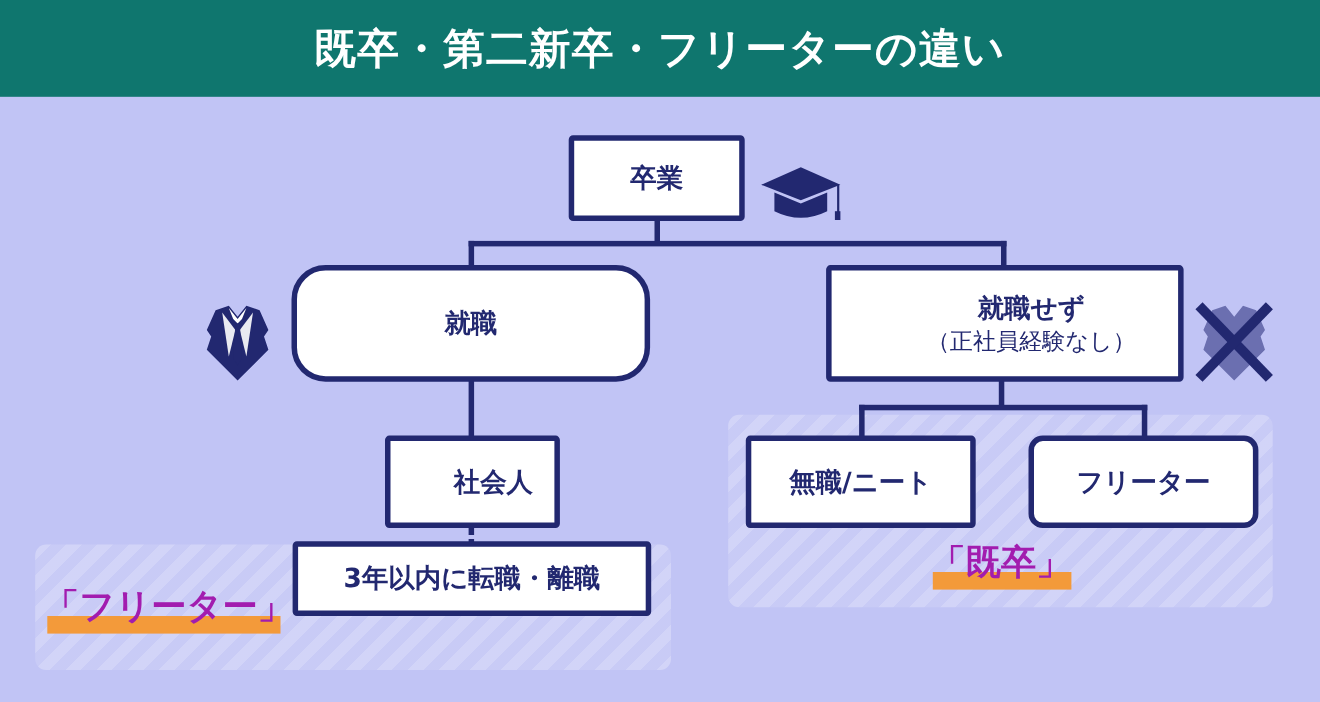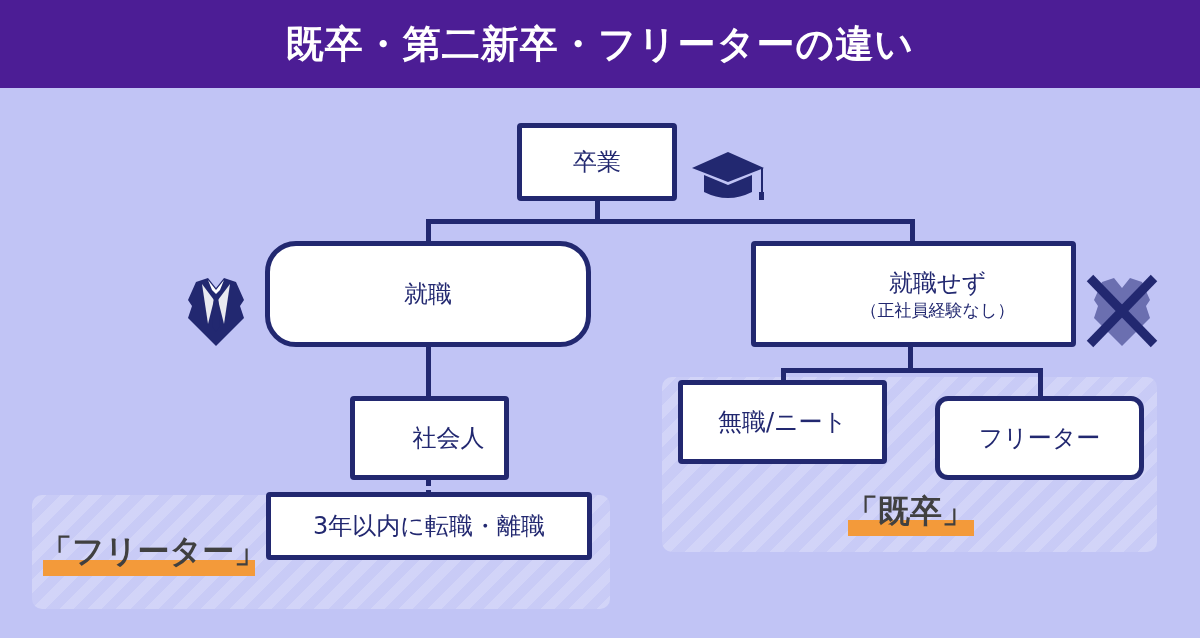--- a/index.html
+++ b/index.html
@@ -5,42 +5,42 @@
   * { box-sizing: border-box; margin: 0; padding: 0; }
   html, body { width: 1200px; height: 638px; overflow: hidden; }
   body {
     position: relative;
     background: #c1c4f5;
     font-family: "DejaVu Sans", "Liberation Sans", sans-serif;
     color: #222870;
   }
   .header {
     position: absolute; left: 0; top: 0; width: 1200px; height: 88px;
-    background: #4c1d95;
+    background: #0f766e;
     display: flex; align-items: center; justify-content: center;
   }
   .header-title {
     color: #ffffff; font-size: 38px; font-weight: bold; letter-spacing: 1px;
   }
   .node {
     position: absolute; background: #ffffff;
     border: 5px solid #222870; border-radius: 4px;
     display: flex; flex-direction: column; align-items: center; justify-content: center;
     font-weight: bold; color: #222870;
   }
-  .node .main { font-size: 24px; font-weight: normal; }
-  .node .sub { font-size: 17px; font-weight: normal; margin-top: 0; }
+  .node .main { font-size: 24px; font-weight: bold; }
+  .node .sub { font-size: 21px; font-weight: normal; margin-top: 0; }
   .line { position: absolute; background: #222870; }
   .dash { position: absolute; width: 5px; background: repeating-linear-gradient(to bottom, #222870 0 8px, transparent 8px 12px); }
   .group {
     position: absolute; border-radius: 10px;
     background: repeating-linear-gradient(135deg, rgba(255,255,255,0.28) 0 10px, rgba(255,255,255,0.12) 10px 20px);
   }
   .label-hl {
-    position: absolute; font-size: 32px; font-weight: bold; color: #404040;
+    position: absolute; font-size: 32px; font-weight: bold; color: #a21caf;
     white-space: nowrap;
   }
   .hl-bar { position: absolute; background: #f39a3a; }
   .icon { position: absolute; }
 </style>
 </head>
 <body>
 
 <div class="header">
   <div class="header-title">既卒・第二新卒・フリーターの違い</div>
@@ -74,21 +74,21 @@
 </div>
 
 <div class="node" style="left:350px; top:396px; width:159px; height:84px;padding-left:38px;">
   <span class="main">社会人</span>
 </div>
 
 <div class="node" style="left:266px; top:492px; width:326px; height:68px;">
   <span class="main">3年以内に転職・離職</span>
 </div>
 
-<div class="node" style="left:678px; top:380px; width:209px; height:84px;">
+<div class="node" style="left:678px; top:396px; width:209px; height:84px;">
   <span class="main">無職/ニート</span>
 </div>
 
 <div class="node" style="left:935px; top:396px; width:209px; height:84px;border-radius:13px;">
   <span class="main">フリーター</span>
 </div>
 
 <div class="hl-bar" style="left:43px; top:560px; width:212px; height:16px;"></div>
 <div class="label-hl" style="left:40px; top:530px;">「フリーター」</div>
 

